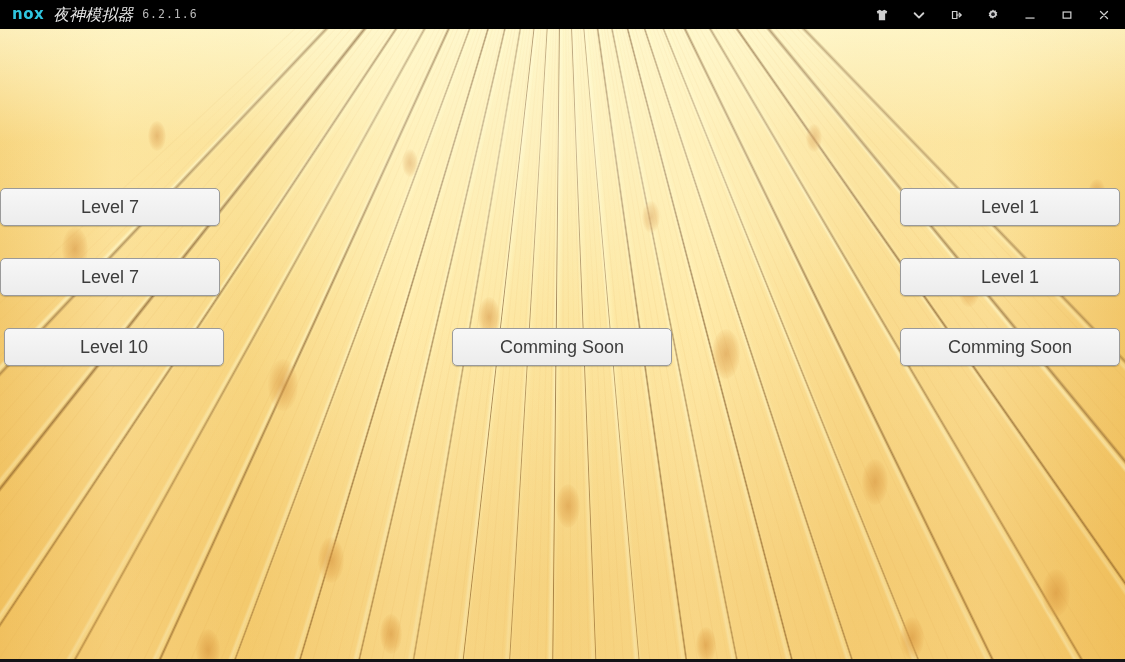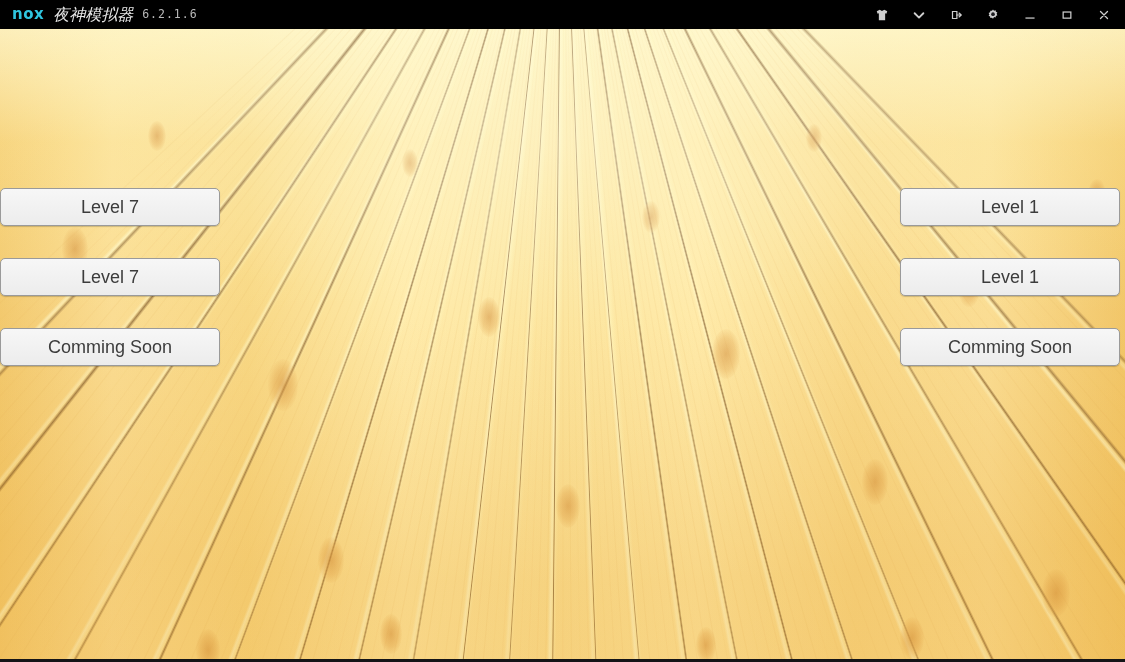--- a/index.html
+++ b/index.html
@@ -508,20 +508,21 @@
         <button class="btn col-right">Level 1</button>
       </div>
 
 
       <div class="grid-row">
         <button class="btn">Level 7</button>
         <button class="btn col-right">Level 1</button>
       </div>
 
       <div class="grid-row">
+        <button class="btn col-left">Level 10</button>
         <button class="btn">Comming Soon</button>
         <button class="btn col-right">Comming Soon</button>
       </div>
 
     </div>
 
 
   </div>
 
   <div class="bottom-edge"></div>

